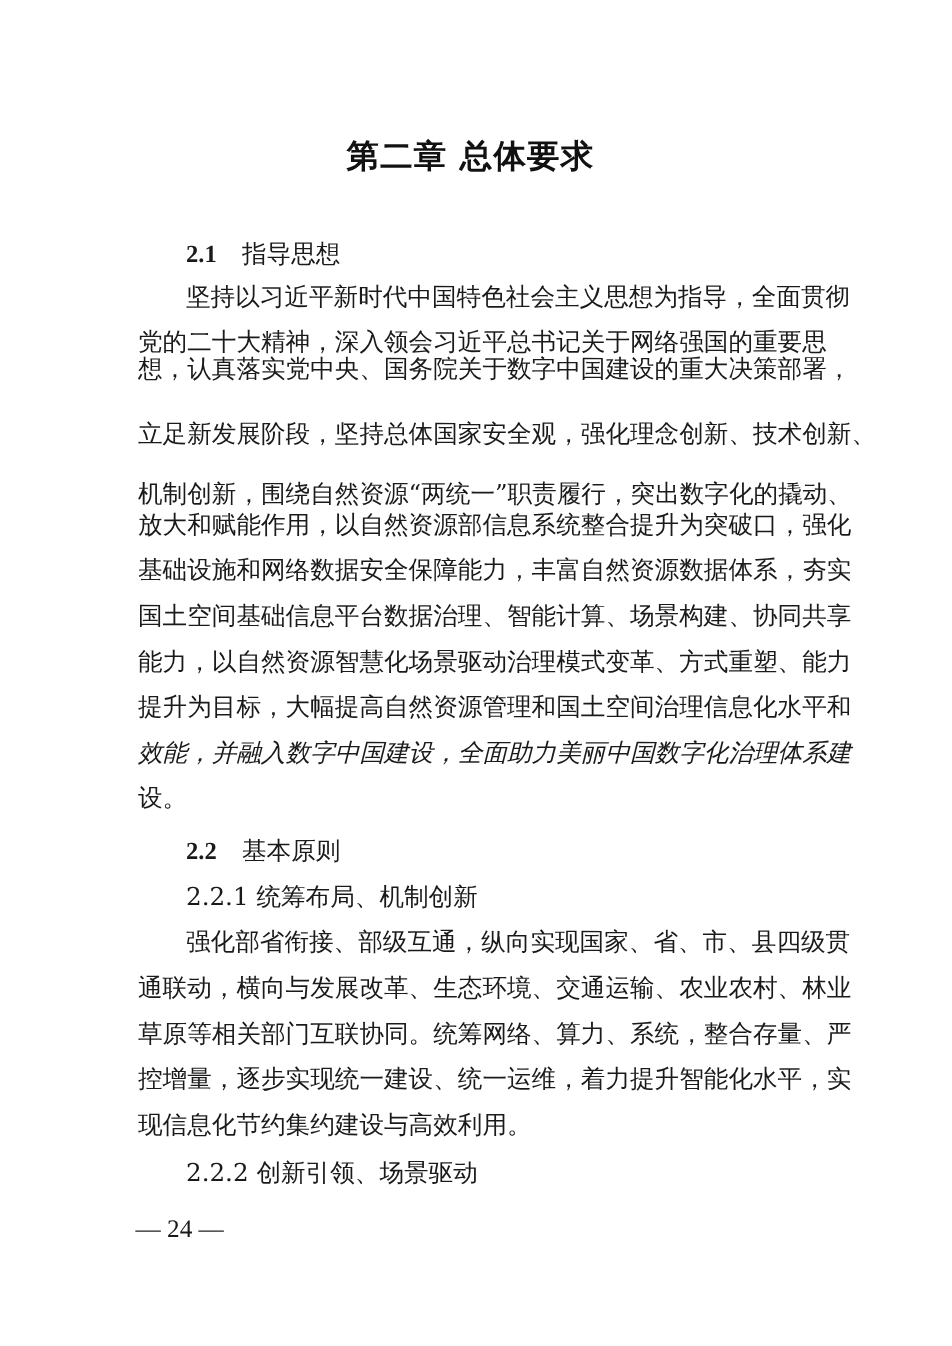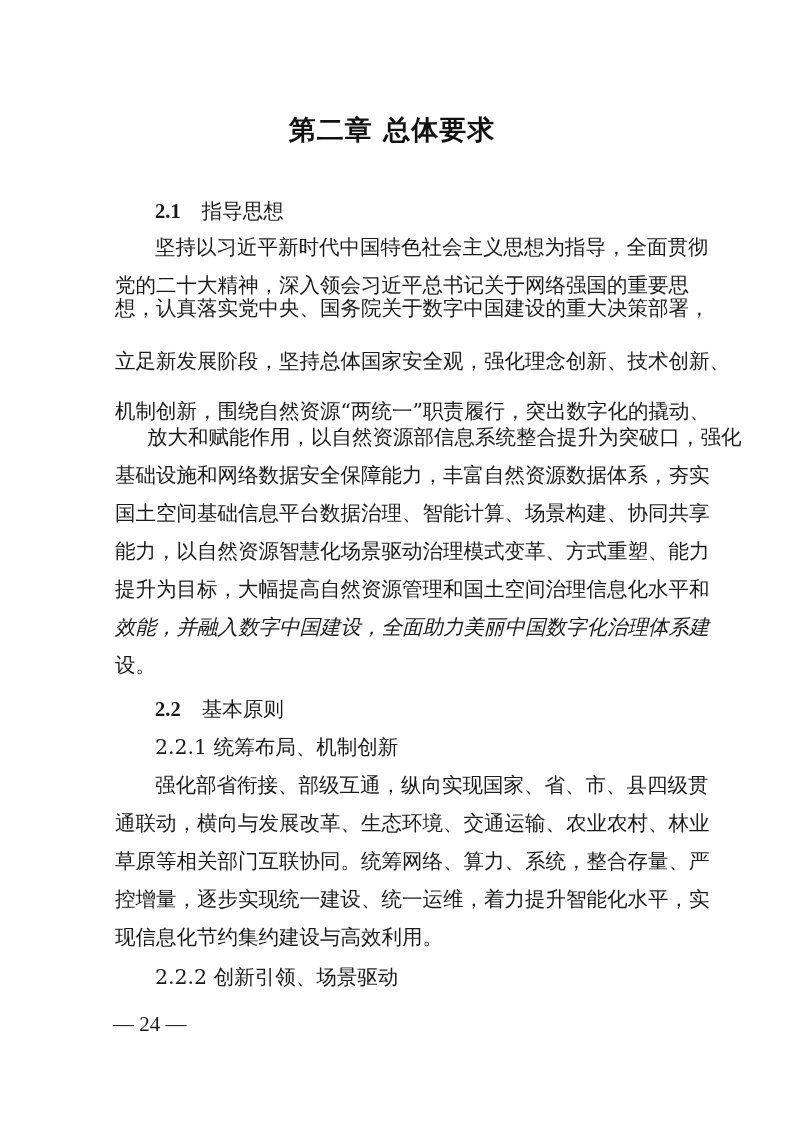--- a/index.html
+++ b/index.html
@@ -24,21 +24,21 @@
 <div>
   <div class="title">第二章  总体要求</div>
 
   <div class="h2" style="top:198px;"><b>2.1</b><span>指导思想</span></div>
 
   <div class="line indent" style="top:234px;">坚持以习近平新时代中国特色社会主义思想为指导，全面贯彻</div>
   <div class="line" style="top:272px;">党的二十大精神，深入领会习近平总书记关于网络强国的重要思</div>
   <div class="line" style="top:295px;font-family:Liberation Serif, serif;">想，认真落实党中央、国务院关于数字中国建设的重大决策部署，</div>
   <div class="line" style="top:348px;">立足新发展阶段，坚持总体国家安全观，强化理念创新、技术创新、</div>
   <div class="line" style="top:386px;margin-top:12px;">机制创新，围绕自然资源“两统一”职责履行，突出数字化的撬动、</div>
-  <div class="line" style="top:424px;margin-left:32px;">放大和赋能作用，以自然资源部信息系统整合提升为突破口，强化</div>
+  <div class="line" style="top:424px;">放大和赋能作用，以自然资源部信息系统整合提升为突破口，强化</div>
   <div class="line" style="top:462px;">基础设施和网络数据安全保障能力，丰富自然资源数据体系，夯实</div>
   <div class="line" style="top:500px;">国土空间基础信息平台数据治理、智能计算、场景构建、协同共享</div>
   <div class="line" style="top:538px;">能力，以自然资源智慧化场景驱动治理模式变革、方式重塑、能力</div>
   <div class="line" style="top:576px;">提升为目标，大幅提高自然资源管理和国土空间治理信息化水平和</div>
   <div class="line" style="top:614px;font-style:italic;">效能，并融入数字中国建设，全面助力美丽中国数字化治理体系建</div>
   <div class="line last" style="top:652px;">设。</div>
 
   <div class="h2" style="top:696px;text-align:center;"><b>2.2</b><span>基本原则</span></div>
 
   <div class="h3" style="top:734px;">2.2.1 统筹布局、机制创新</div>

